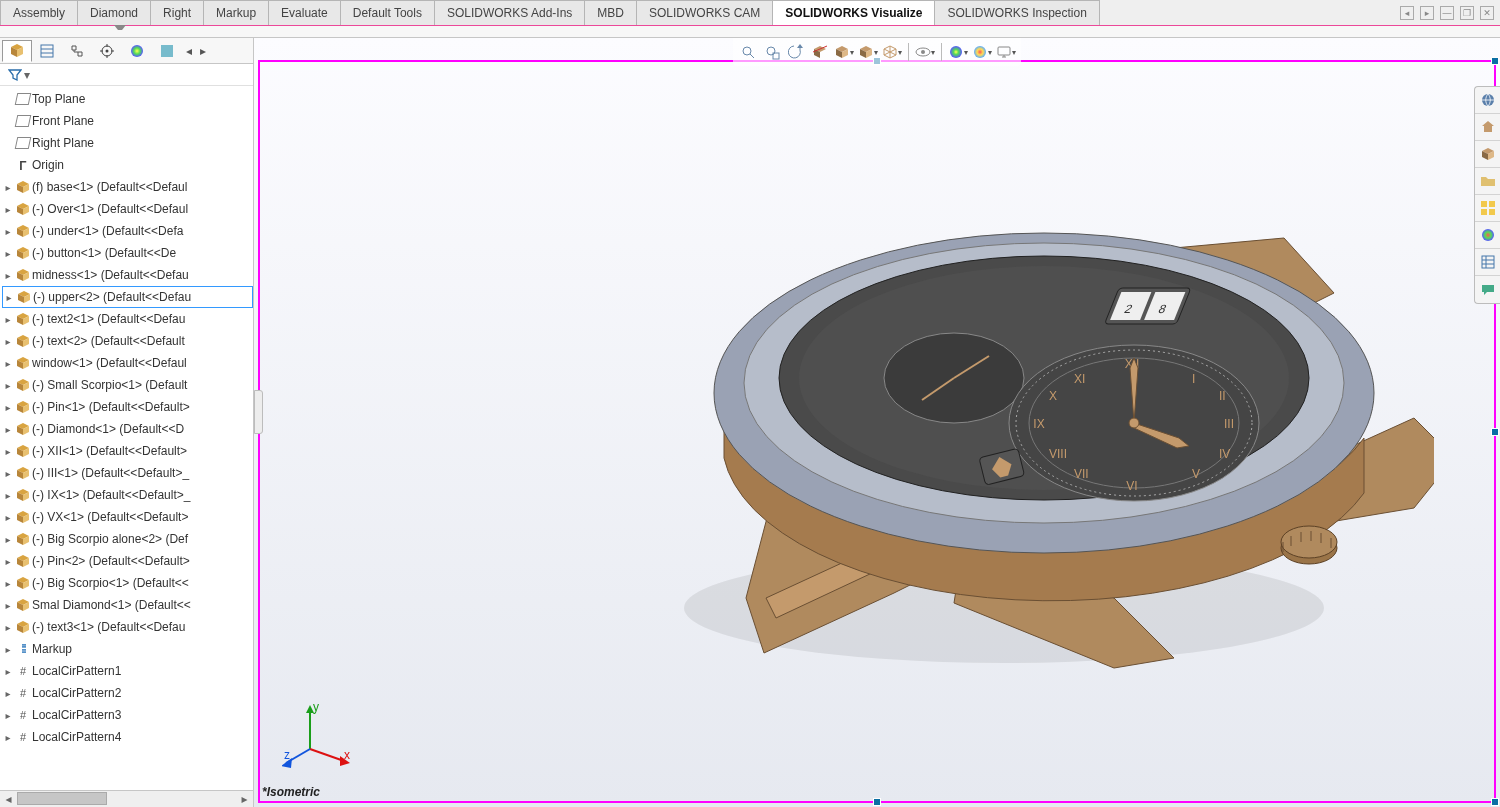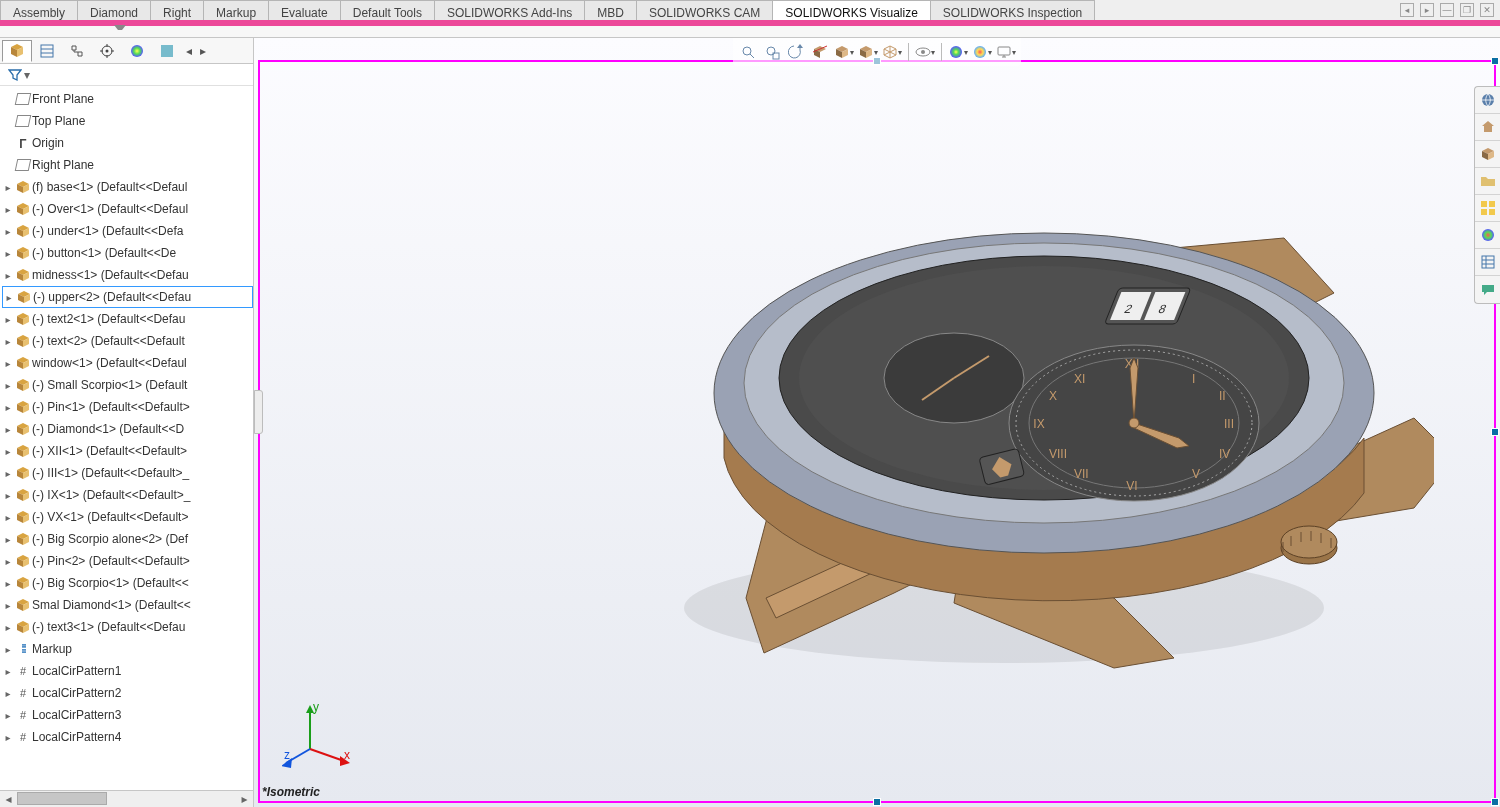--- a/index.html
+++ b/index.html
@@ -1,21 +1,21 @@
 <!DOCTYPE html>
 <html><head>
 <meta charset="utf-8">
 <style>
 * { margin:0; padding:0; box-sizing:border-box; font-family:"Segoe UI",Tahoma,sans-serif; font-size:12px; }
 html,body { width:1500px; height:807px; overflow:hidden; background:#fff; }
 
 
-.ribbon-tabs { height:26px; border-bottom:6px solid #ec4899; display:flex; align-items:stretch; background:#efefef; }
+.ribbon-tabs { height:26px; border-bottom:1px solid #ec4899; display:flex; align-items:stretch; background:#efefef; }
 .rtab { padding:5px 12px 0; border:1px solid #b5b5b5; border-bottom:none; background:#e8e8e8; margin-right:-1px; cursor:pointer; color:#444; }
-.rtab.active { background:#fff; font-weight:400; color:#111; position:relative; z-index:2; }
+.rtab.active { background:#fff; font-weight:700; color:#111; position:relative; z-index:2; }
 .win-ctrls { margin-left:auto; display:flex; align-items:center; padding-right:6px; gap:6px; color:#888; }
 .win-ctrls span { width:14px; height:14px; display:inline-flex; align-items:center; justify-content:center; border:1px solid #aaa; font-size:9px; }
 
 
 .ribbon-body { height:12px; border-bottom:1px solid #c6c6c6; background:#f7f7f7; position:relative; }
 .ribbon-body::after { content:""; position:absolute; left:114px; bottom:3px; width:4px; height:4px; border-left:4px solid transparent; border-right:4px solid transparent; border-top:5px solid #888; }
 
 
 .main { height:769px; display:flex; }
 
@@ -164,36 +164,36 @@
       <svg viewBox="0 0 14 14">
           <path fill="none" stroke="#2a6eab" stroke-width="1.3" d="M1 2h12L9 7v5l-4-2V7z"></path>
         </svg>
       <span style="margin-left:2px;color:#666">▾</span>
     </div>
 
     <div class="tree">
       <div class="node plane">
           <span class="tw"></span>
           <span class="ico"></span>
-          <span>Front Plane</span>
+          <span>Top Plane</span>
         </div>
       <div class="node plane">
           <span class="tw"></span>
           <span class="ico"></span>
-          <span>Top Plane</span>
+          <span>Front Plane</span>
+        </div>
+      <div class="node plane">
+          <span class="tw"></span>
+          <span class="ico"></span>
+          <span>Right Plane</span>
         </div>
       <div class="node origin">
           <span class="tw"></span>
           <span class="ico"></span>
           <span>Origin</span>
-        </div>
-      <div class="node plane">
-          <span class="tw"></span>
-          <span class="ico"></span>
-          <span>Right Plane</span>
         </div>
 
       <div class="node comp">
           <span class="tw">▸</span>
           <span class="ico">
             <svg viewBox="0 0 14 14">
               <path fill="#d9a441" d="M1 4l6-3 6 3-6 3z"></path>
               <path fill="#b8863a" d="M1 4v6l6 3V7z"></path>
               <path fill="#e8c070" d="M13 4v6l-6 3V7z"></path>
             </svg>

